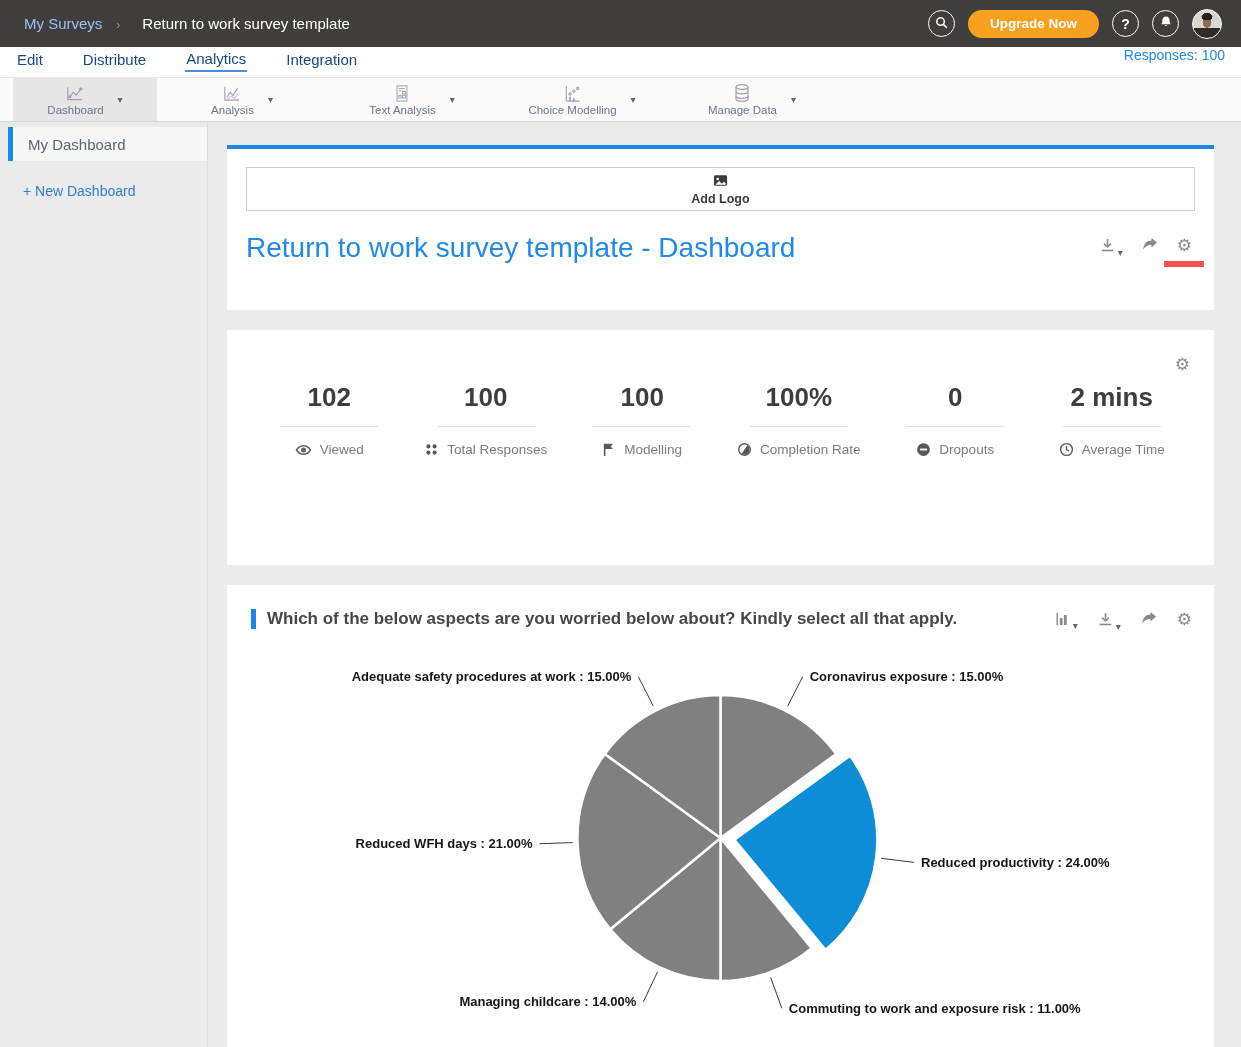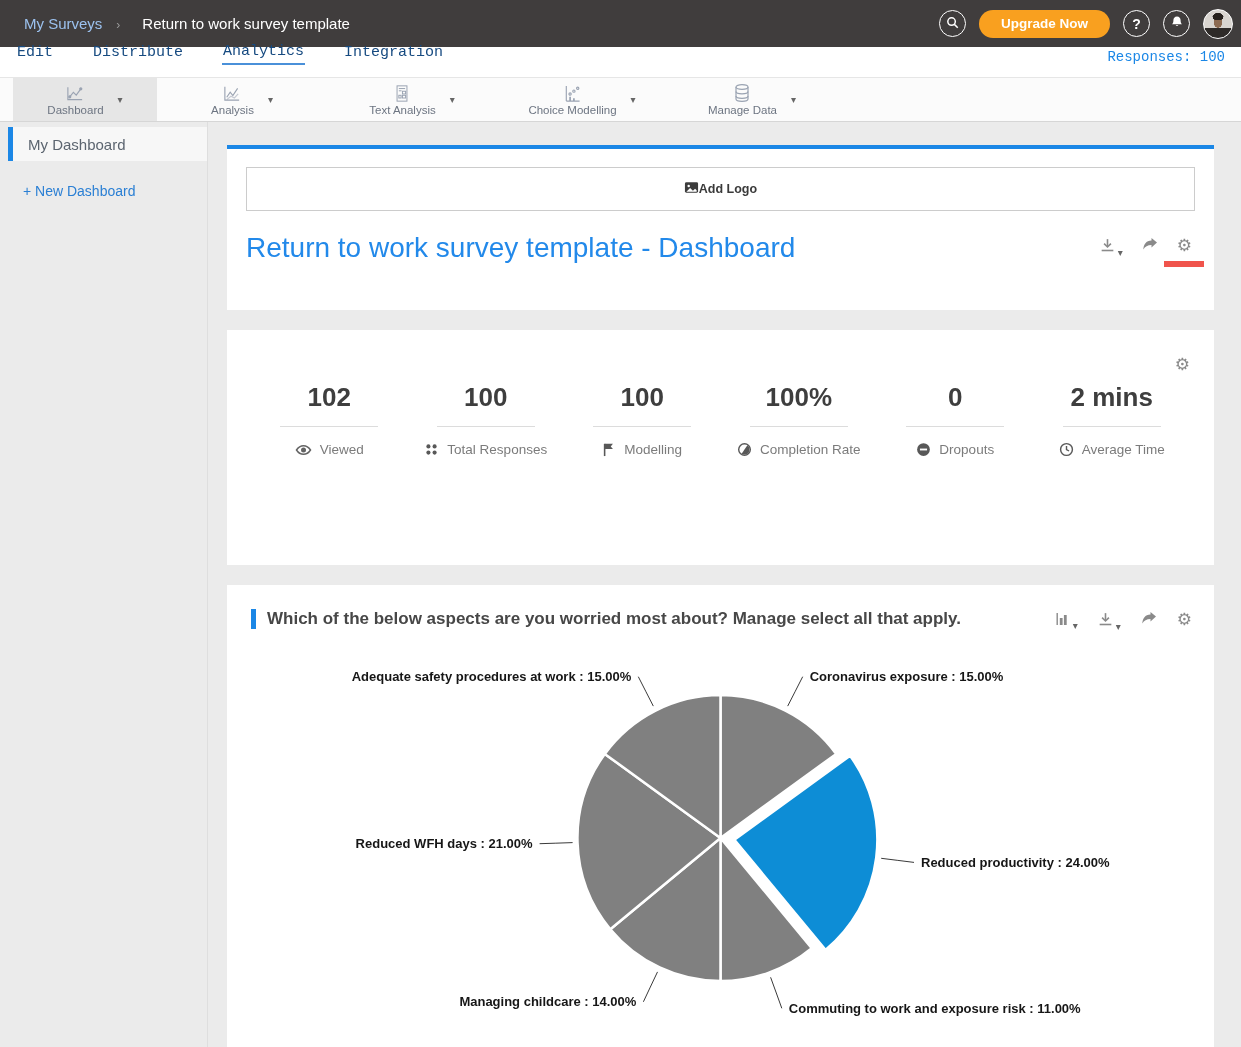--- a/index.html
+++ b/index.html
@@ -10,33 +10,33 @@
   .topbar { height:47px; background:#403d3d; display:flex; align-items:center; position:relative; }
   .logo-block { width:143px; height:47px; background:#1b87e6; display:flex; align-items:center;
     justify-content:center; gap:9px; color:#fff; flex-shrink:0; cursor:pointer; }
   .logo-block .product { font-size:17px; }
   .caret { font-size:10px; color:#666; line-height:1; }
   .logo-block .caret { color:#fff; font-size:9px; }
   .breadcrumb { display:flex; align-items:flex-end; gap:14px; margin-left:24px; font-size:15px; }
   .bc-link { color:#9cc2ef; cursor:pointer; }
   .bc-sep { color:#9a9a9a; font-size:12px; }
   .bc-current { color:#fff; margin-left:8px; }
-  .topbar-right { position:absolute; right:8px; top:0; height:47px; display:flex; align-items:center; gap:13px; }
+  .topbar-right { position:absolute; right:19px; top:0; height:47px; display:flex; align-items:center; gap:13px; }
   .circle-btn { width:27px; height:27px; border:1.6px solid #fff; border-radius:50%;
     display:flex; align-items:center; justify-content:center; color:#fff; font-size:14px; font-weight:bold; cursor:pointer; }
   .upgrade-btn { background:#f9a01f; color:#fff; font-size:13.5px; font-weight:bold; border:none;
     height:28px; padding:0 22px; border-radius:15px; cursor:pointer; }
   .avatar { width:30px; height:30px; border-radius:50%; border:1.5px solid #fff; cursor:pointer;
     background:
       radial-gradient(ellipse 9px 6px at 50% 24%, #26201c 60%, transparent 62%),
       radial-gradient(ellipse 7px 9px at 50% 44%, #8d6b52 60%, transparent 62%),
       linear-gradient(180deg,#d9d5d0 0 64%, #2e2a28 64%); }
 
   
-  .subnav { height:30px; background:#fff; display:flex; align-items:flex-end; padding:12px 16px; position:relative;font-family:Liberation Mono, monospace; }
+  .subnav { height:30px; background:#fff; display:flex; align-items:flex-start; padding:0 16px; position:relative; }
   .nav-item { font-size:15px; color:#164a80; margin-right:38px; padding:3px 1px; cursor:pointer; }
   .nav-item.active { border-bottom:2px solid #4a90d9; }
   .responses { position:absolute; right:16px; color:#1b87e6; font-size:14px; cursor:pointer; }
 
   
   .toolbar { height:45px; background:#fbfbfb; border-top:1px solid #e6e6e6; border-bottom:1px solid #d6d6d6;
     display:flex; align-items:stretch; padding-left:13px; }
   .tool-group { width:170px; display:flex; align-items:center; justify-content:center; gap:14px; cursor:pointer; }
   .tool-group.active { background:#e6e6e6; width:144px; }
   .tool-main { display:flex; flex-direction:column; align-items:center; justify-content:center; gap:1px; }
@@ -50,21 +50,21 @@
     display:flex; align-items:center; padding-left:15px; font-size:15px; color:#5c6570; cursor:pointer; }
   .new-dash { display:block; margin:22px 0 0 15px; color:#2a7fd4; font-size:14px; cursor:pointer; }
 
   
   .main { position:absolute; left:200px; top:122px; right:0; bottom:0; overflow:hidden; padding:23px 27px 0; }
   .card { background:#fff; width:987px; }
 
   
   .card-header { border-top:4px solid #1b87e6; padding:18px 19px 0; height:165px; position:relative; }
   .addlogo-box { height:44px; border:1px solid #ccc; display:flex; align-items:center; justify-content:center;
-    gap:0; cursor:pointer; margin-bottom:22px; }
+    gap:0; cursor:pointer; margin-bottom:22px;flex-direction:column; }
   .addlogo-label { font-size:12.5px; font-weight:bold; color:#3a3a3a; }
   .dash-title { font-size:28px; color:#2289ea; font-weight:500; line-height:30px; cursor:pointer; }
   .add-desc { margin-top:10px; font-size:13px; font-weight:bold; color:#9a9a9a; cursor:pointer; }
   .header-actions { position:absolute; top:88px; right:22px; display:flex; align-items:flex-start; gap:18px; }
   .action-btn { color:#8a8a8a; cursor:pointer; display:flex; align-items:flex-end; gap:2px; position:relative; }
   .gear-glyph { font-size:17px; line-height:17px; color:#8a8a8a; }
   .red-bar { position:absolute; left:50%; transform:translateX(-50%); top:24px; width:40px; height:6px;
     background:#f0544c; }
 
   
@@ -335,21 +335,21 @@
             </span>
       <span class="stat-label">Average Time</span>
     </div>
   </div>
       </div>
   </div>
 
   <div class="card card-question">
     <div class="section-head">
       <span class="blue-tick"></span>
-      <span class="section-title q-title">Which of the below aspects are you worried most about? Manage select all that apply.</span>
+      <span class="section-title q-title">Which of the below aspects are you worried below about? Kindly select all that apply.</span>
     </div>
     <div class="q-actions">
       <span class="action-btn">
         <span>
           <svg width="16" height="16" viewBox="0 0 16 16" fill="#8a8a8a">
               <rect x="1.5" y="2" width="1.4" height="12"></rect>
               <rect x="4.8" y="7" width="2.8" height="7"></rect>
               <rect x="8.9" y="4" width="2.8" height="10"></rect>
             </svg>
         </span>

